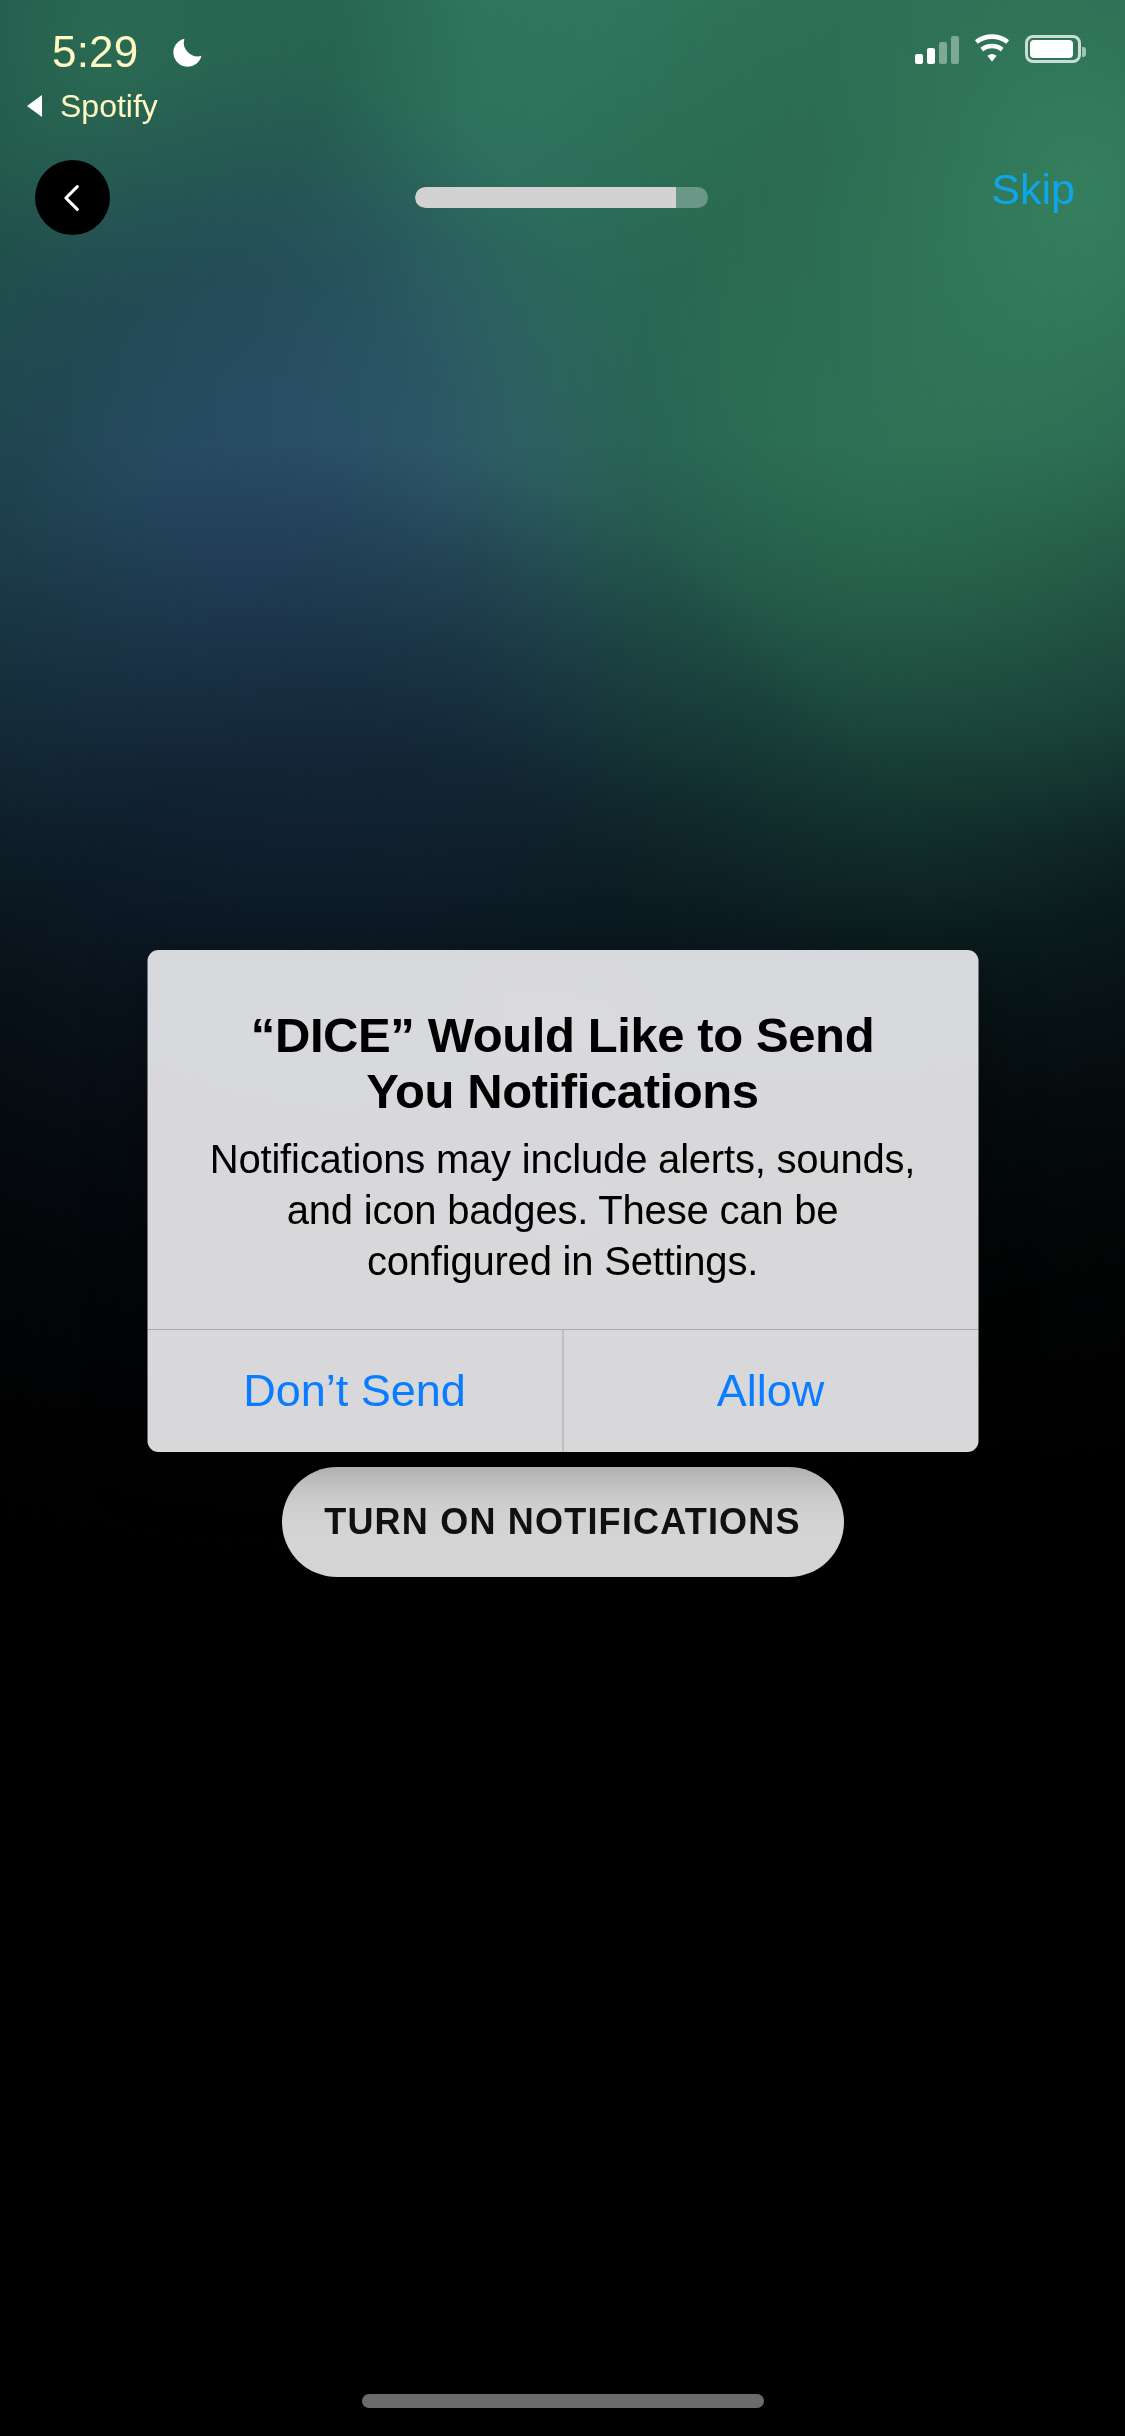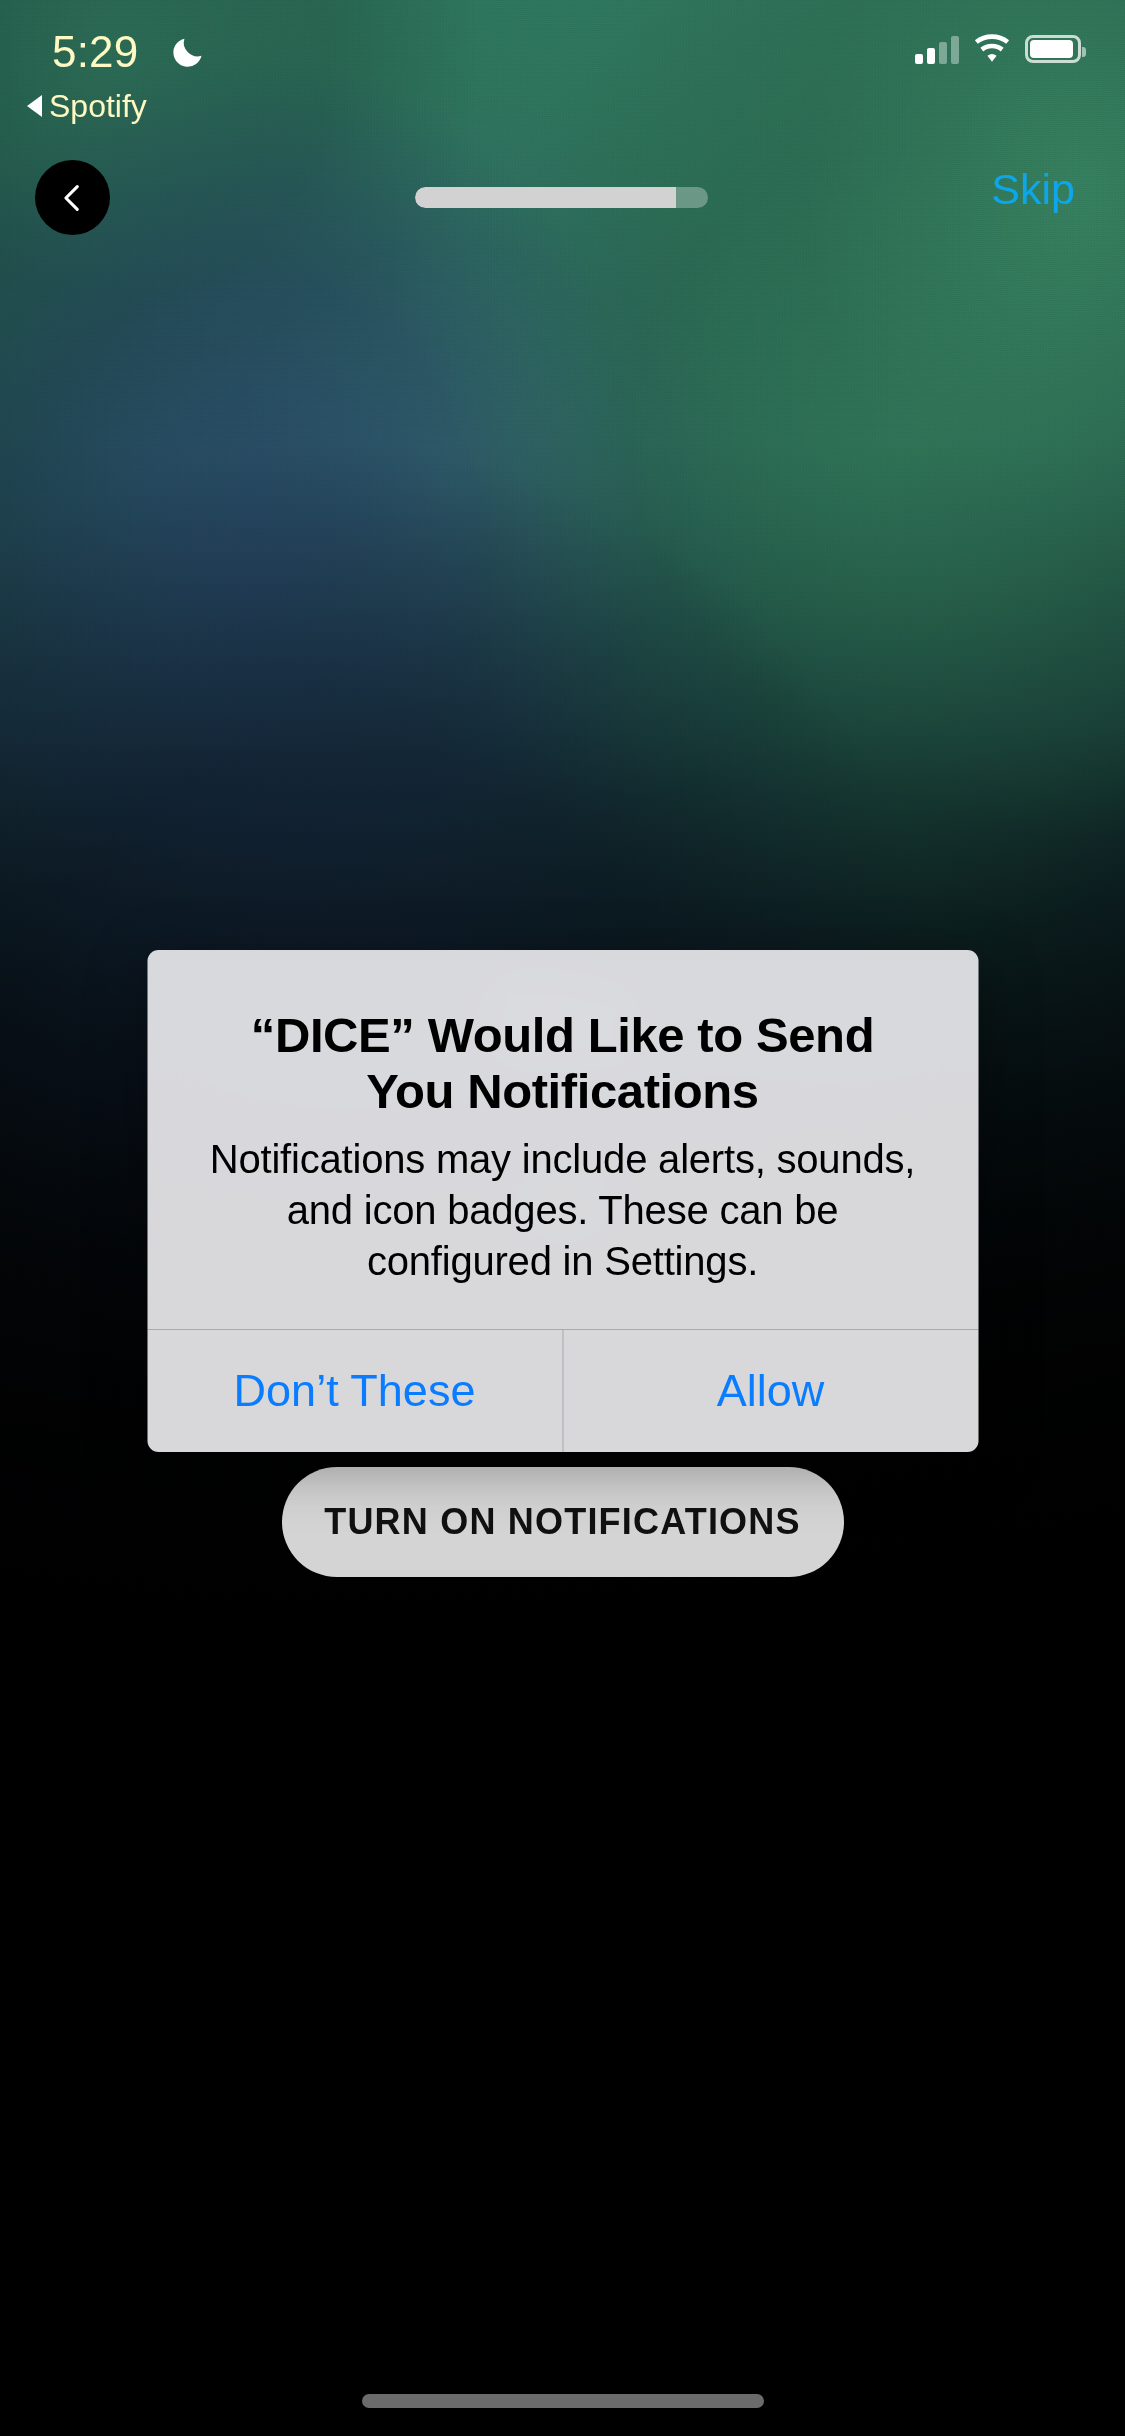--- a/index.html
+++ b/index.html
@@ -75,21 +75,21 @@
     position:absolute; left:52px; top:22px;
     font-size:44px; font-weight:500; letter-spacing:.2px;
     line-height:1;
   }
   .sb-moon {
     position:absolute; left:170px; top:26px;
     width:36px; height:36px;
   }
   .sb-back-app {
     position:absolute; left:27px; top:82px;
-    display:flex; align-items:center; gap:7px;
+    display:flex; align-items:center; gap:18px;
     font-size:32px; font-weight:400; line-height:1;
   }
   .sb-back-tri {
     width:0;height:0;
     border-top:11px solid transparent;
     border-bottom:11px solid transparent;
     border-right:15px solid #fff;
     display:inline-block;
   }
   .sb-right {
@@ -267,20 +267,20 @@
   </div>
 
   <div id="turn-on-button">TURN ON NOTIFICATIONS</div>
 
   <div id="alert-dialog">
     <div id="alert-body">
       <div id="alert-title">“DICE” Would Like to Send You Notifications</div>
       <div id="alert-message">Notifications may include alerts, sounds, and icon badges. These can be configured in Settings.</div>
     </div>
     <div id="alert-actions">
-      <div class="alert-btn" id="dont-allow-button">Don’t These</div>
+      <div class="alert-btn" id="dont-allow-button">Don’t Send</div>
       <div class="alert-btn" id="allow-button">Allow</div>
     </div>
   </div>
 
   <div id="home-indicator"></div>
 
 </div>
 
 </body></html>

